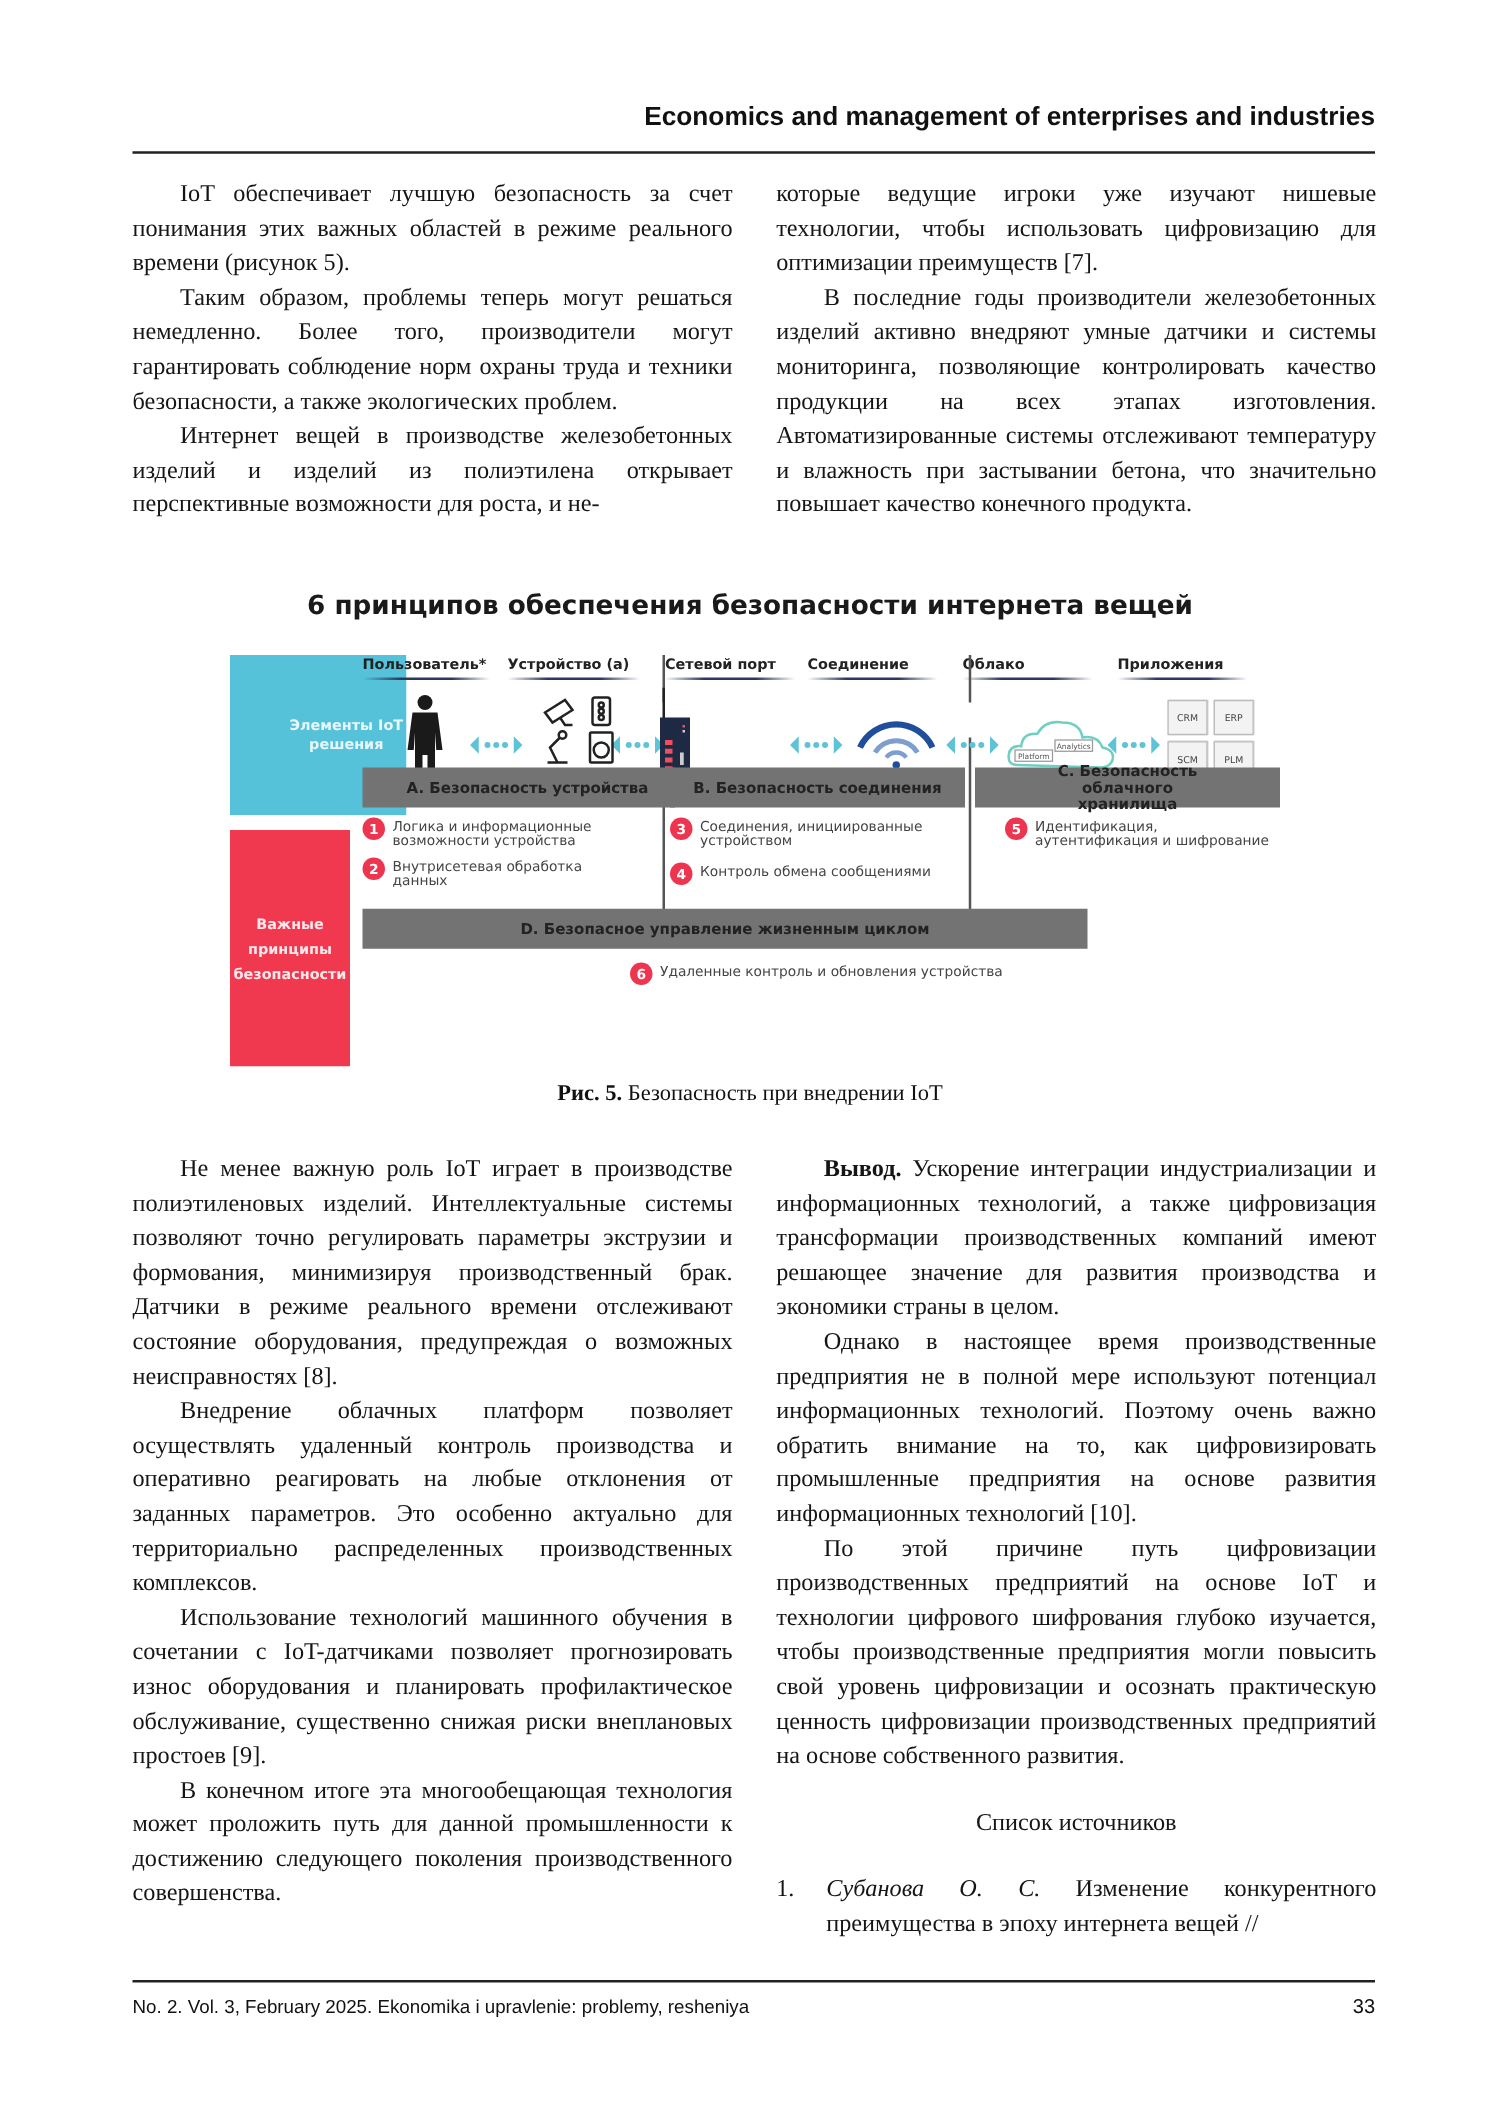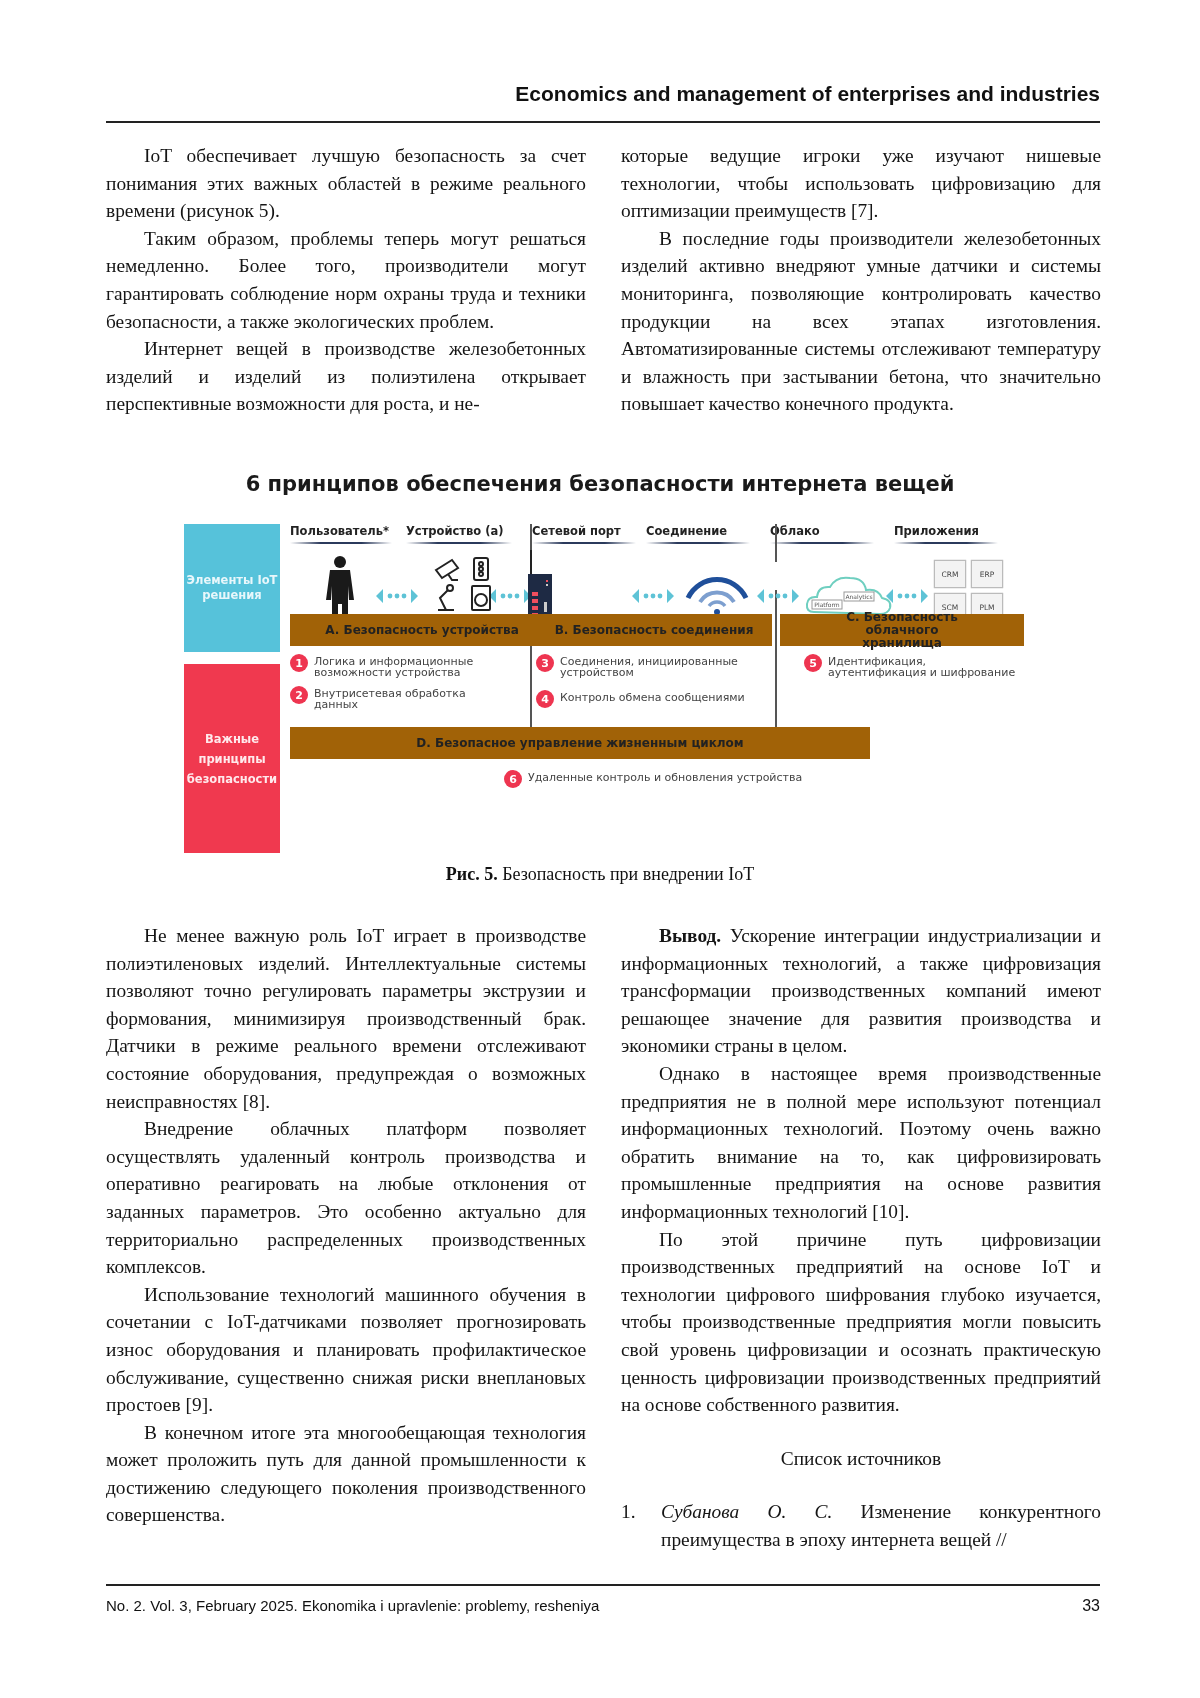--- a/index.html
+++ b/index.html
@@ -18,27 +18,27 @@
   .bold { font-weight:bold; }
   .refs-title { text-align:center; font-weight:normal; text-indent:0 !important; margin-top:26px !important; margin-bottom:26px !important; }
   .ref { display:flex; text-indent:0; }
   .ref .num { width:40px; flex:none; }
   .ref .body { flex:1; text-align:justify; }
   .ref i { font-style:italic; }
 
   
   .fig-title { position:absolute; left:0; width:1200px; top:472px; text-align:center; font-family:"DejaVu Sans", sans-serif; font-weight:bold; font-size:21px; color:#1a1a1a; }
   .fig { position:absolute; left:184px; top:520px; width:840px; height:335px; font-family:"DejaVu Sans", sans-serif; }
-  .side-blue { position:absolute; left:0; top:4px; width:96px; height:128px; background:#56c2da; color:#e8f7fb; font-size:11.5px; font-weight:bold; display:flex; align-items:center; justify-content:center; text-align:center; line-height:15px; }
+  .side-blue { position:absolute; left:0; top:4px; width:96px; height:128px; background:#56c2da; color:#e8f7fb; font-size:11.5px; font-weight:bold; display:flex; align-items:center; justify-content:center; text-align:center; line-height:15px;padding-left:45px; }
   .side-red { position:absolute; left:0; top:144px; width:96px; height:189px; background:#f0394f; color:#ffe9ec; font-size:11.5px; font-weight:bold; display:flex; align-items:center; justify-content:center; text-align:center; line-height:20px; }
   .elem-label { position:absolute; top:4px; font-size:11.5px; font-weight:bold; color:#222; text-align:left; white-space:nowrap; }
   .elem-label::after { content:""; display:block; height:2px; margin-top:4px; background:linear-gradient(90deg, rgba(40,55,90,0), #2b3a5c 30%, #2b3a5c 70%, rgba(40,55,90,0)); }
   .vdiv { position:absolute; width:2px; background:#555; }
   .arrow { position:absolute; width:42px; height:16px; }
-  .box-head { position:absolute; height:32px; background:#a16207; font-size:12px; font-weight:bold; color:#222; display:flex; align-items:center; justify-content:center; text-align:center; line-height:13px; }
+  .box-head { position:absolute; height:32px; background:#737373; font-size:12px; font-weight:bold; color:#222; display:flex; align-items:center; justify-content:center; text-align:center; line-height:13px; }
   .principle { position:absolute; display:flex; align-items:flex-start; font-size:11px; color:#444; line-height:11px; }
   .badge { width:18px; height:18px; border-radius:50%; background:#ee3550; color:#fff; font-weight:bold; font-size:11px; display:flex; align-items:center; justify-content:center; flex:none; margin-right:6px; margin-top:-2px; }
   .app-grid { position:absolute; left:750px; top:40px; width:70px; display:grid; grid-template-columns:32px 32px; gap:5px; }
   .app-cell { height:26px; border:1.5px solid #bbb; background:#f3f3f3; font-size:7.5px; color:#444; display:flex; align-items:center; justify-content:center; box-shadow:0 0 1px #999; }
   .caption { position:absolute; left:0; width:1200px; top:864px; text-align:center; font-family:"Liberation Serif", serif; font-size:18px; color:#111; }
   .footer { position:absolute; left:106px; top:1597px; font-family:"Liberation Sans", sans-serif; font-size:15px; color:#111; white-space:nowrap; }
   .page-num { position:absolute; right:100px; top:1597px; font-family:"Liberation Sans", sans-serif; font-size:16px; color:#111; }
 </style>
 </head>
 <body>

